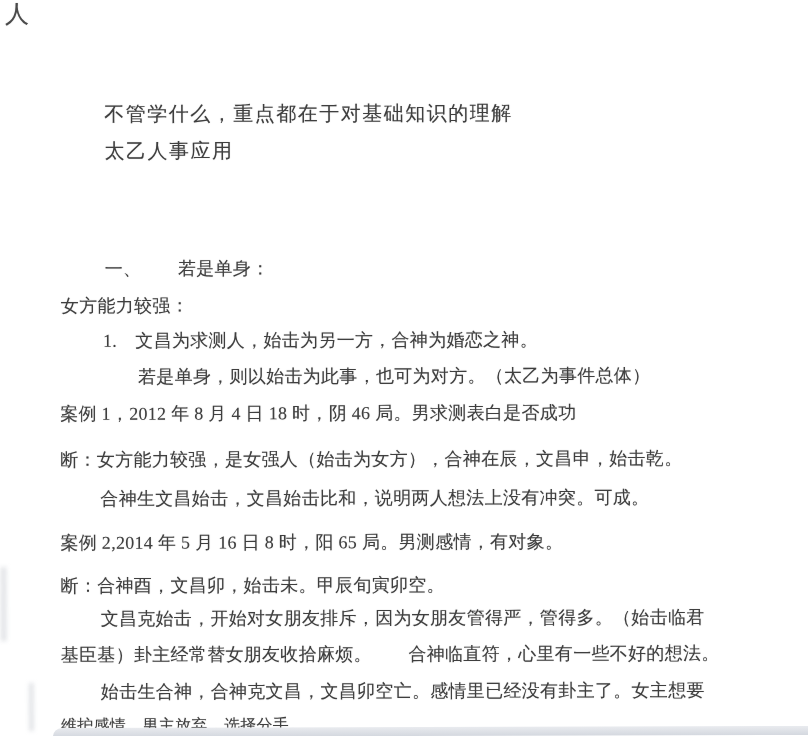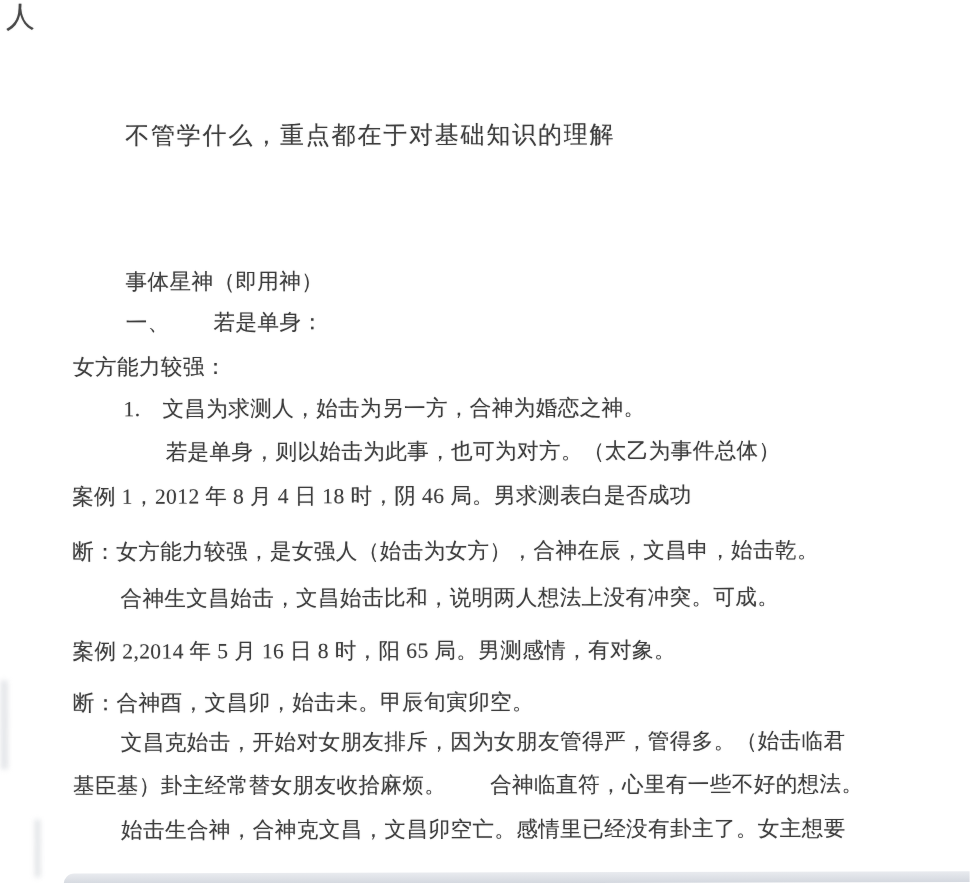--- a/index.html
+++ b/index.html
@@ -63,35 +63,36 @@
   .smudge-b{left:28px;top:682px;width:5px;height:48px;}
 </style>
 </head>
 <body>
 
 <div class="page">
 
   <span class="corner-glyph">人</span>
 
   <div class="line l0">不管学什么，重点都在于对基础知识的理解</div>
+  <div class="line l1">太乙人事应用</div>
 
-  <div class="line l2">事体星神（即用神）</div>
   <div class="line l3">一、　　若是单身：</div>
   <div class="line l4">女方能力较强：</div>
 
   <div class="line l5">1.　文昌为求测人，始击为另一方，合神为婚恋之神。</div>
   <div class="line l6">若是单身，则以始击为此事，也可为对方。（太乙为事件总体）</div>
 
   <div class="line l7">案例 1，2012 年 8 月 4 日 18 时，阴 46 局。男求测表白是否成功</div>
   <div class="line l8">断：女方能力较强，是女强人（始击为女方），合神在辰，文昌申，始击乾。</div>
   <div class="line l9">合神生文昌始击，文昌始击比和，说明两人想法上没有冲突。可成。</div>
 
   <div class="line l10">案例 2,2014 年 5 月 16 日 8 时，阳 65 局。男测感情，有对象。</div>
   <div class="line l11">断：合神酉，文昌卯，始击未。甲辰旬寅卯空。</div>
   <div class="line l12">文昌克始击，开始对女朋友排斥，因为女朋友管得严，管得多。（始击临君</div>
   <div class="line l13">基臣基）卦主经常替女朋友收拾麻烦。　　合神临直符，心里有一些不好的想法。</div>
   <div class="line l14">始击生合神，合神克文昌，文昌卯空亡。感情里已经没有卦主了。女主想要</div>
+  <div class="line l15">维护感情，男主放弃，选择分手。</div>
 
   <div class="smudge smudge-a"></div>
   <div class="smudge smudge-b"></div>
   <div class="bottom-edge"></div>
 
 </div>
 
 </body></html>

